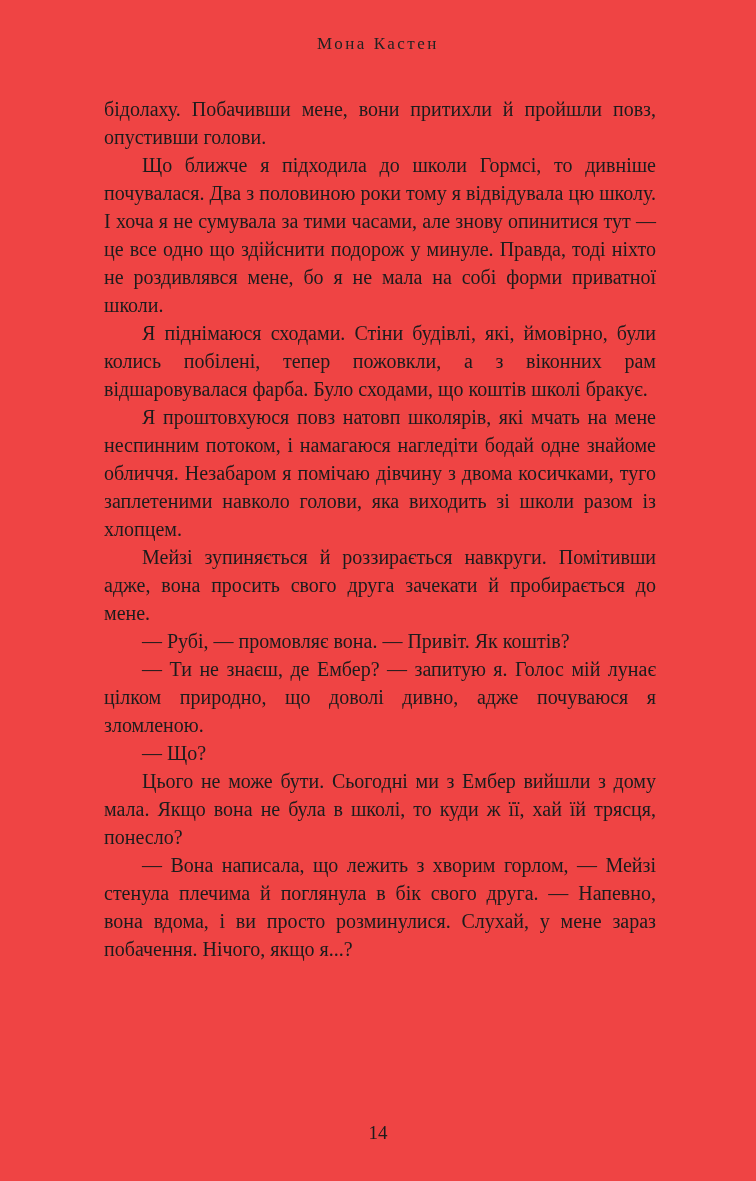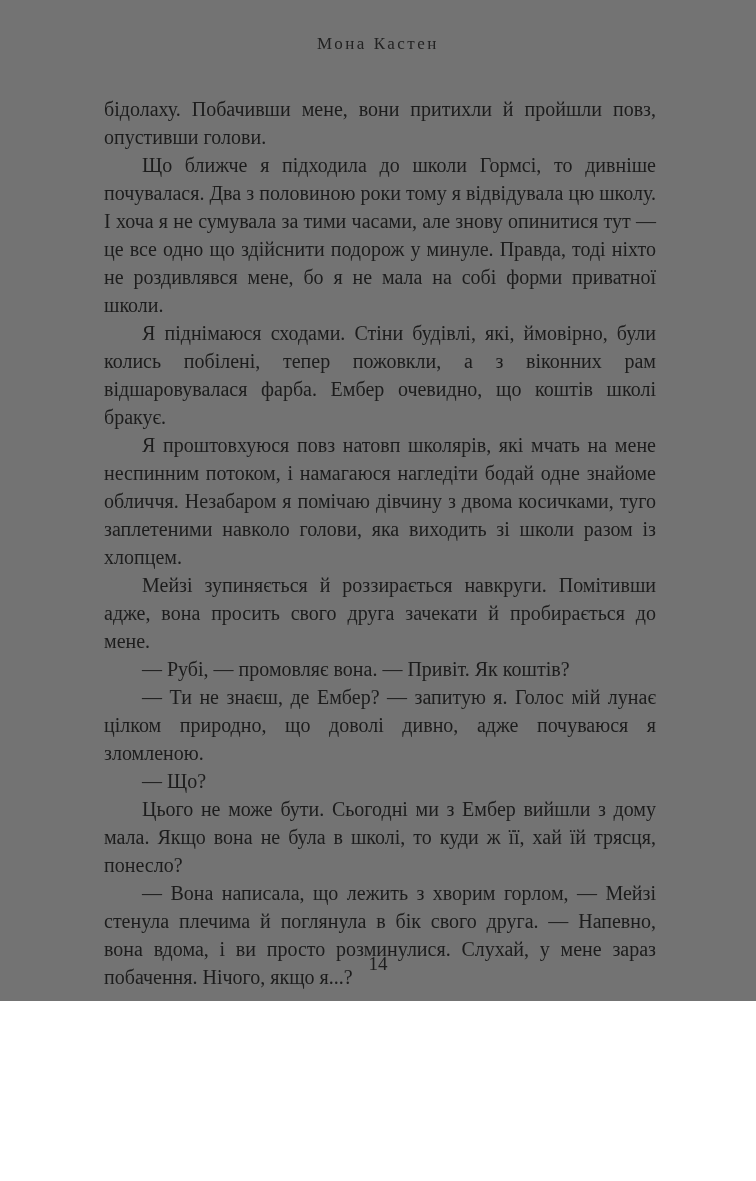--- a/index.html
+++ b/index.html
@@ -3,22 +3,22 @@
 <meta charset="utf-8">
 <style>
   html, body {
     margin: 0;
     padding: 0;
     background: #ffffff;
   }
   .page {
     position: relative;
     width: 756px;
-    height: 1001px;
-    background: #737373;
+    height: 1181px;
+    background: #ef4444;
     font-family: "Liberation Serif", "DejaVu Serif", serif;
     color: #1c1c1c;
     box-sizing: border-box;
     overflow: hidden;
   }
   .running-head {
     position: absolute;
     top: 34px;
     left: 0;
     width: 100%;
@@ -40,39 +40,39 @@
   .body-text p {
     margin: 0;
     padding: 0;
     text-indent: 38px;
   }
   .body-text p.no-indent {
     text-indent: 0;
   }
   .page-number {
     position: absolute;
-    bottom: 26px;
+    bottom: 37px;
     left: 0;
     width: 100%;
     text-align: center;
     font-size: 19px;
     color: #1c1c1c;
   }
 </style>
 </head>
 <body>
 
 <div class="page">
 
   <div class="running-head">Мона Кастен</div>
 
   <div class="body-text">
     <p class="no-indent">бідолаху. Побачивши мене, вони притихли й пройшли повз, опустивши голови.</p>
     <p>Що ближче я підходила до школи Гормсі, то дивніше почувалася. Два з половиною роки тому я відвідувала цю школу. І хоча я не сумувала за тими часами, але знову опинитися тут — це все одно що здійснити подорож у минуле. Правда, тоді ніхто не роздивлявся мене, бо я не мала на собі форми приватної школи.</p>
-    <p>Я піднімаюся сходами. Стіни будівлі, які, ймовірно, були колись побілені, тепер пожовкли, а з віконних рам відшаровувалася фарба. Ембер очевидно, що коштів школі бракує.</p>
+    <p>Я піднімаюся сходами. Стіни будівлі, які, ймовірно, були колись побілені, тепер пожовкли, а з віконних рам відшаровувалася фарба. Було сходами, що коштів школі бракує.</p>
     <p>Я проштовхуюся повз натовп школярів, які мчать на мене неспинним потоком, і намагаюся нагледіти бодай одне знайоме обличчя. Незабаром я помічаю дівчину з двома косичками, туго заплетеними навколо голови, яка виходить зі школи разом із хлопцем.</p>
     <p>Мейзі зупиняється й роззирається навкруги. Помітивши адже, вона просить свого друга зачекати й пробирається до мене.</p>
     <p>— Рубі, — промовляє вона. — Привіт. Як коштів?</p>
     <p>— Ти не знаєш, де Ембер? — запитую я. Голос мій лунає цілком природно, що доволі дивно, адже почуваюся я зломленою.</p>
     <p>— Що?</p>
     <p>Цього не може бути. Сьогодні ми з Ембер вийшли з дому мала. Якщо вона не була в школі, то куди ж її, хай їй трясця, понесло?</p>
     <p>— Вона написала, що лежить з хворим горлом, — Мейзі стенула плечима й поглянула в бік свого друга. — Напевно, вона вдома, і ви просто розминулися. Слухай, у мене зараз побачення. Нічого, якщо я...?</p>
   </div>
 
   <div class="page-number">14</div>

